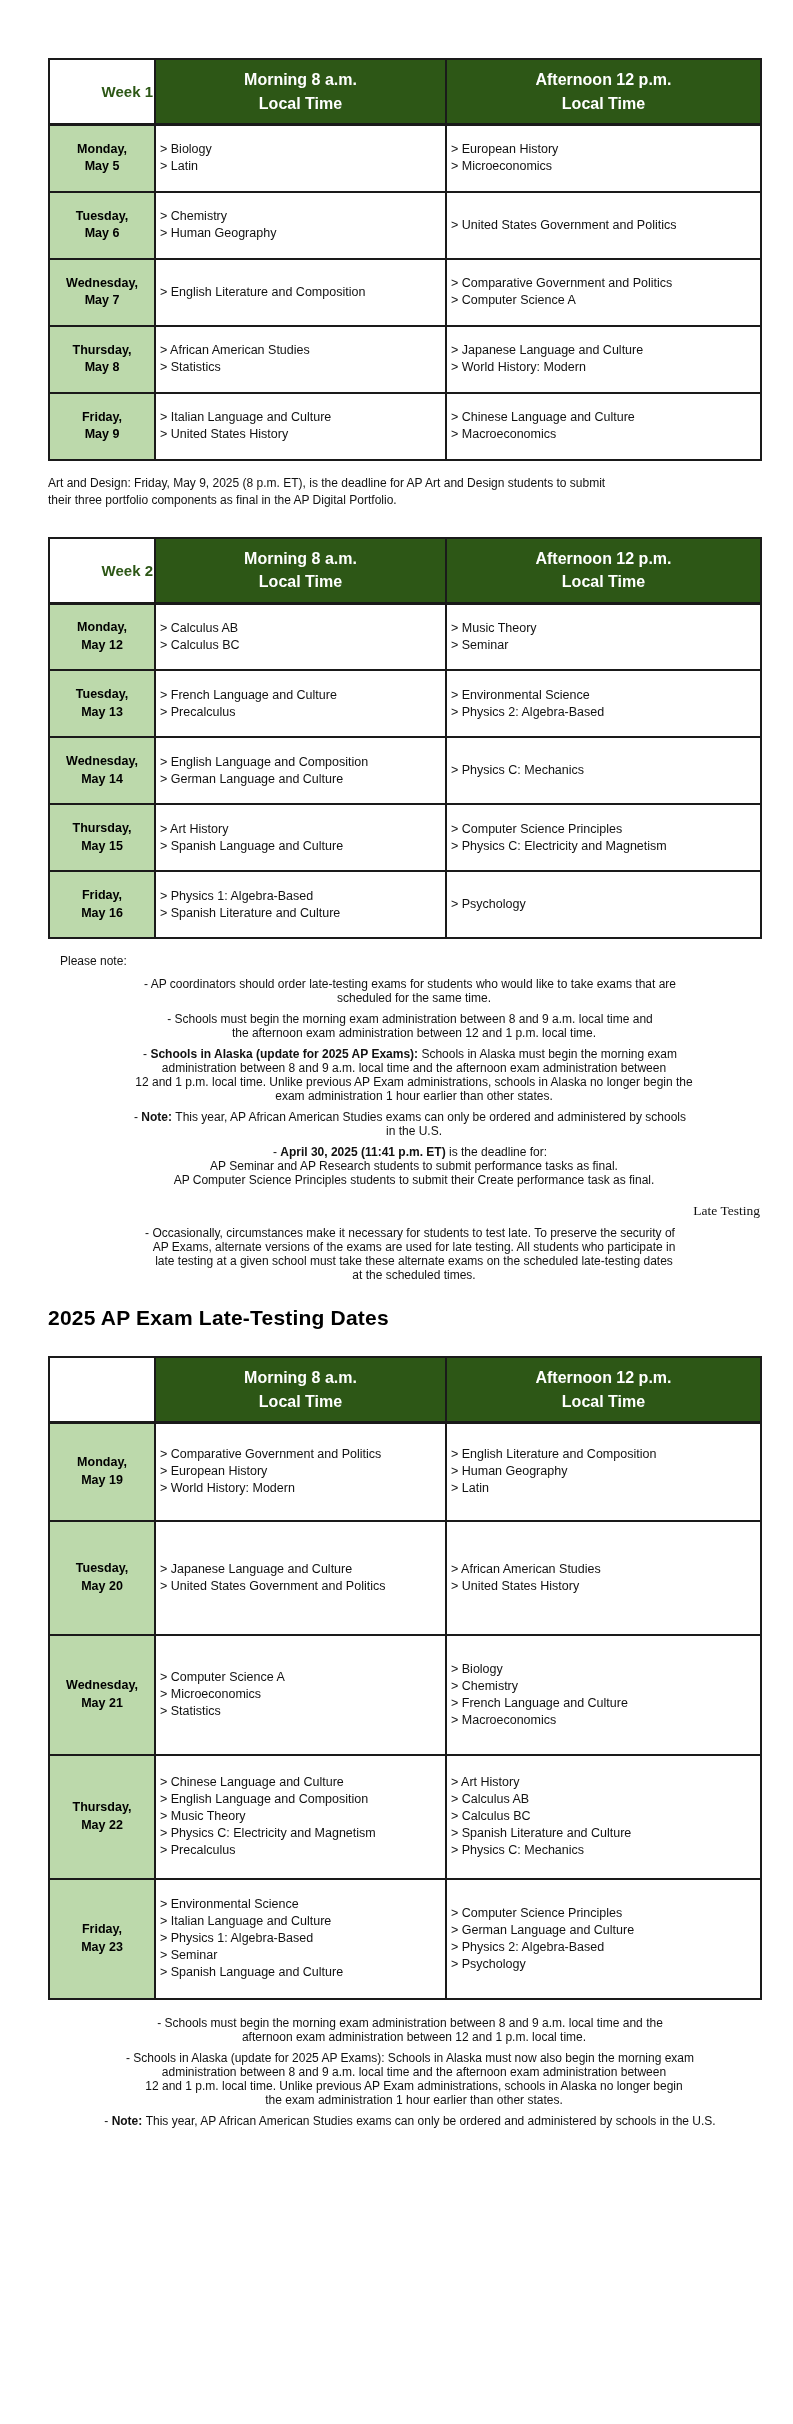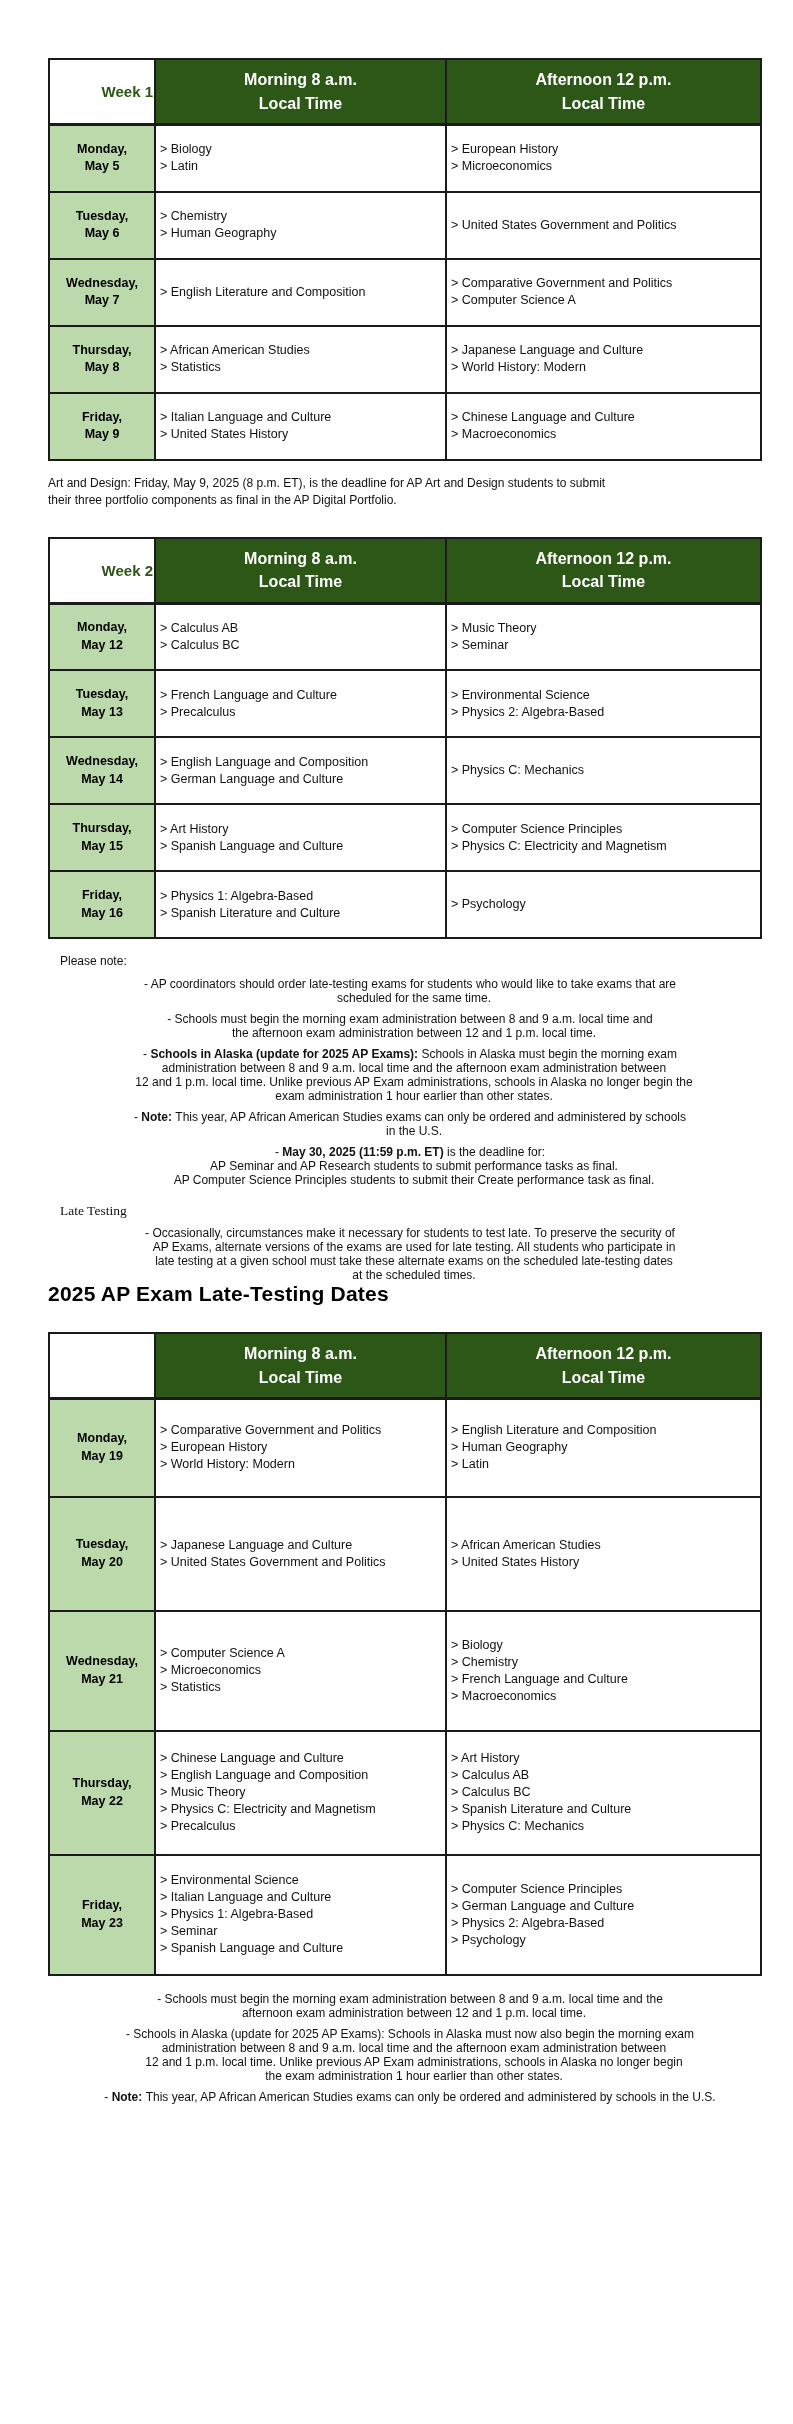--- a/index.html
+++ b/index.html
@@ -6,21 +6,21 @@
     --header-green:#2d5716;
     --day-green:#bcd9ab;
     --border:#1a1a1a;
   }
   html,body{margin:0;padding:0;background:#fff;}
   body{font-family:"Liberation Sans","DejaVu Sans",sans-serif;color:#111;}
   .page{width:793px;min-height:2424px;background:#fff;}
   .content{margin-left:48px;width:712px;}
   h1.doc-title{font-size:21px;line-height:1.15;margin:0;color:#000;letter-spacing:.2px;}
   #title-exam-dates{padding-top:46px;}
-  #title-late-testing{}
+  #title-late-testing{margin-top:24px;}
   table.sched{border-collapse:collapse;width:712px;table-layout:fixed;margin-top:58px;}
   table.sched.second{margin-top:28px;}
   table.sched.late{margin-top:26px;}
   .sched th,.sched td{border:2px solid var(--border);}
   .sched tr.head th{border-bottom-width:3px;}
   .sched col.c-day{width:106px;}
   .sched col.c-morn{width:291px;}
   .sched col.c-aft{width:315px;}
   .sched .hcol{background:var(--header-green);color:#fff;font-size:16px;font-weight:bold;
     text-align:center;white-space:pre-line;line-height:1.45;height:61px;}
@@ -30,21 +30,21 @@
   .sched td.subjects{background:#fff;vertical-align:middle;padding:8px 6px 8px 4px;font-size:12.5px;}
   .sched td.subjects div{line-height:17px;}
   tr.w-row{height:67px;}
   tr.lt-r0{height:98px;}
   tr.lt-r1{height:114px;}
   tr.lt-r2{height:120px;}
   tr.lt-r3{height:124px;}
   tr.lt-r4{height:120px;}
   .plain-note{font-size:12px;line-height:17px;margin:14px 0 0 0;white-space:pre-line;}
   .note-heading{font-size:12px;line-height:17px;margin:14px 0 0 0;}
-  .serif-heading{font-family:"Liberation Serif","DejaVu Serif",serif;font-size:13.5px;margin:16px 0 0 0;font-weight:normal;}
+  .serif-heading{font-family:"Liberation Serif","DejaVu Serif",serif;font-size:13.5px;margin:16px 0 0 0;font-weight:normal;text-align:right;}
   .note{font-size:12px;line-height:14px;margin:7px 0 0 0;padding-left:8px;text-indent:-8px;
     white-space:pre-line;max-width:706px;text-align:center;}
   .note b{font-weight:bold;}
   .notes-block{margin-top:0;margin-left:12px;}
   .bottom-notes{margin-top:16px;padding-bottom:60px;}
 </style>
 </head>
 <body>
 
 <div class="page">
@@ -209,21 +209,21 @@
       <p class="note"><span>- </span><b></b><span>AP coordinators should order late-testing exams for students who would like to take exams that are
 scheduled for the same time.</span></p>
       <p class="note"><span>- </span><b></b><span>Schools must begin the morning exam administration between 8 and 9 a.m. local time and
 the afternoon exam administration between 12 and 1 p.m. local time.</span></p>
       <p class="note"><span>- </span><b>Schools in Alaska (update for 2025 AP Exams): </b><span>Schools in Alaska must begin the morning exam
 administration between 8 and 9 a.m. local time and the afternoon exam administration between
 12 and 1 p.m. local time. Unlike previous AP Exam administrations, schools in Alaska no longer begin the
 exam administration 1 hour earlier than other states.</span></p>
       <p class="note"><span>- </span><b>Note: </b><span>This year, AP African American Studies exams can only be ordered and administered by schools
 in the U.S.</span></p>
-      <p class="note"><span>- </span><b>May 30, 2025 (11:59 p.m. ET) </b><span>is the deadline for:
+      <p class="note"><span>- </span><b>April 30, 2025 (11:41 p.m. ET) </b><span>is the deadline for:
 AP Seminar and AP Research students to submit performance tasks as final.
 AP Computer Science Principles students to submit their Create performance task as final.</span></p>
     </div>
 
     <div class="notes-block">
       <p class="serif-heading">Late Testing</p>
       <p class="note"><span>- </span><b></b><span>Occasionally, circumstances make it necessary for students to test late. To preserve the security of
 AP Exams, alternate versions of the exams are used for late testing. All students who participate in
 late testing at a given school must take these alternate exams on the scheduled late-testing dates
 at the scheduled times.</span></p>

